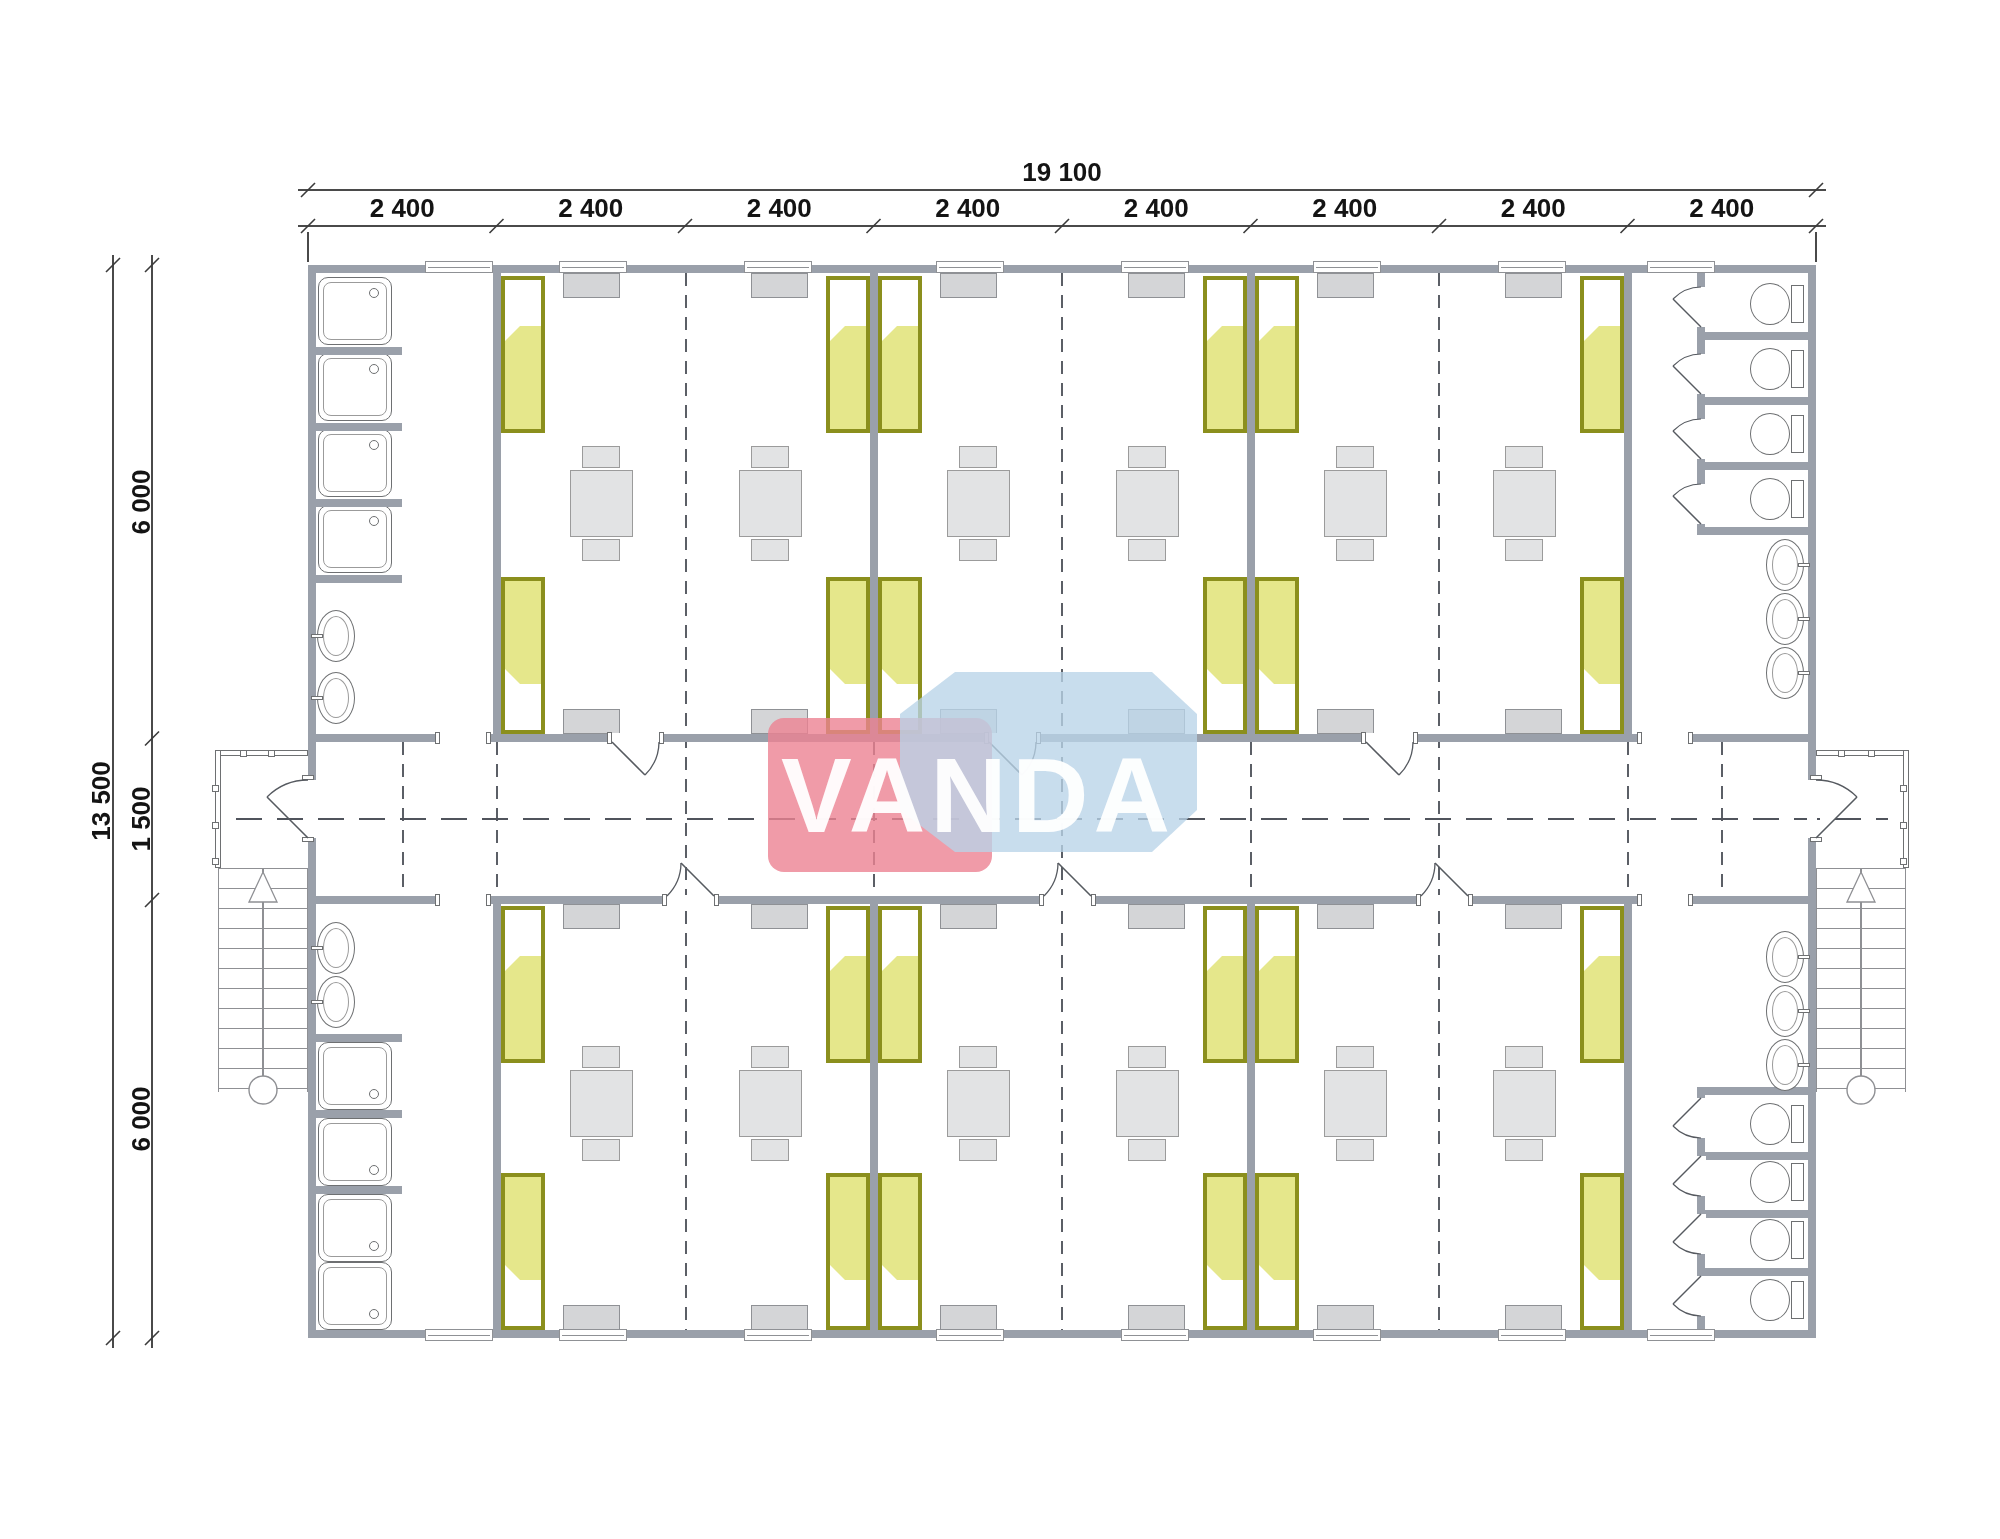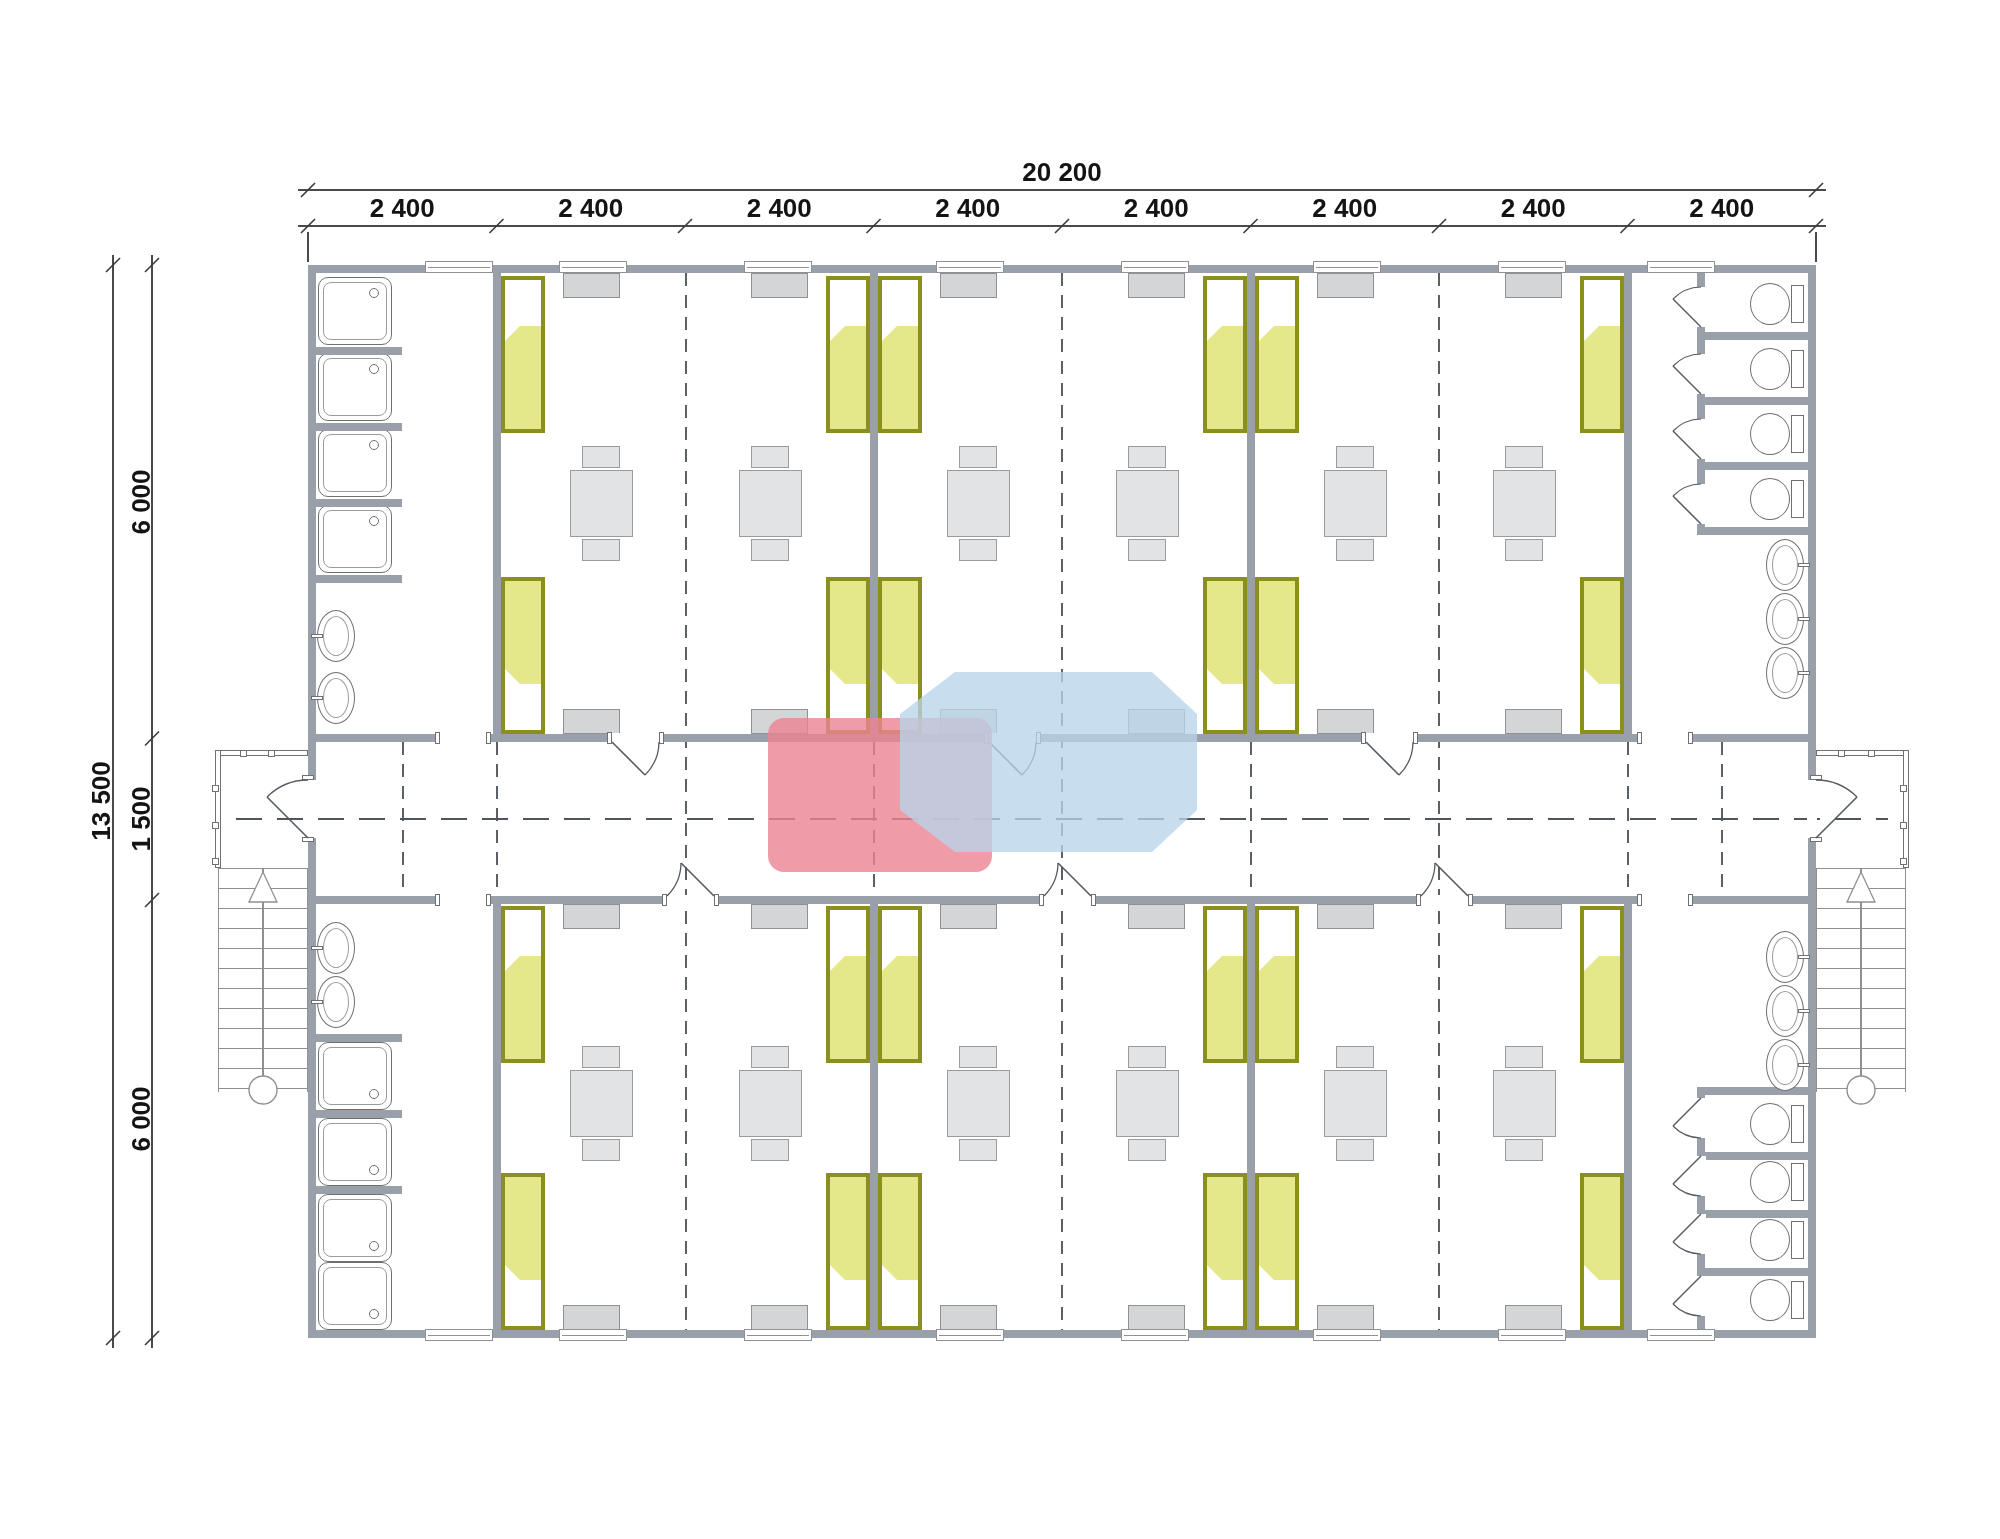--- a/index.html
+++ b/index.html
@@ -480,15 +480,16 @@
       <line x1="1432" y1="233" x2="1446" y2="219" stroke="#3b3b3b" stroke-width="1.6"></line>
       <line x1="1620.5" y1="233" x2="1634.5" y2="219" stroke="#3b3b3b" stroke-width="1.6"></line>
       <line x1="1809" y1="233" x2="1823" y2="219" stroke="#3b3b3b" stroke-width="1.6"></line>
       <line x1="106" y1="272" x2="120" y2="258" stroke="#3b3b3b" stroke-width="1.6"></line>
       <line x1="106" y1="1345" x2="120" y2="1331" stroke="#3b3b3b" stroke-width="1.6"></line>
       <line x1="145" y1="272" x2="159" y2="258" stroke="#3b3b3b" stroke-width="1.6"></line>
       <line x1="145" y1="745.5" x2="159" y2="731.5" stroke="#3b3b3b" stroke-width="1.6"></line>
       <line x1="145" y1="907" x2="159" y2="893" stroke="#3b3b3b" stroke-width="1.6"></line>
       <line x1="145" y1="1345" x2="159" y2="1331" stroke="#3b3b3b" stroke-width="1.6"></line>
     </svg>
-    <div class="dim-label" id="dim-top-total" style="left:1062px;top:185px;">20 200</div>
+    <div id="wm-text" style="left:978px;top:799px;">VANDA</div>
+    <div class="dim-label" id="dim-top-total" style="left:1062px;top:185px;">19 100</div>
     <div class="dim-label vert" id="dim-left-total" style="left:101px;top:801px;">13 500</div>
   </div>
 
 </body></html>

